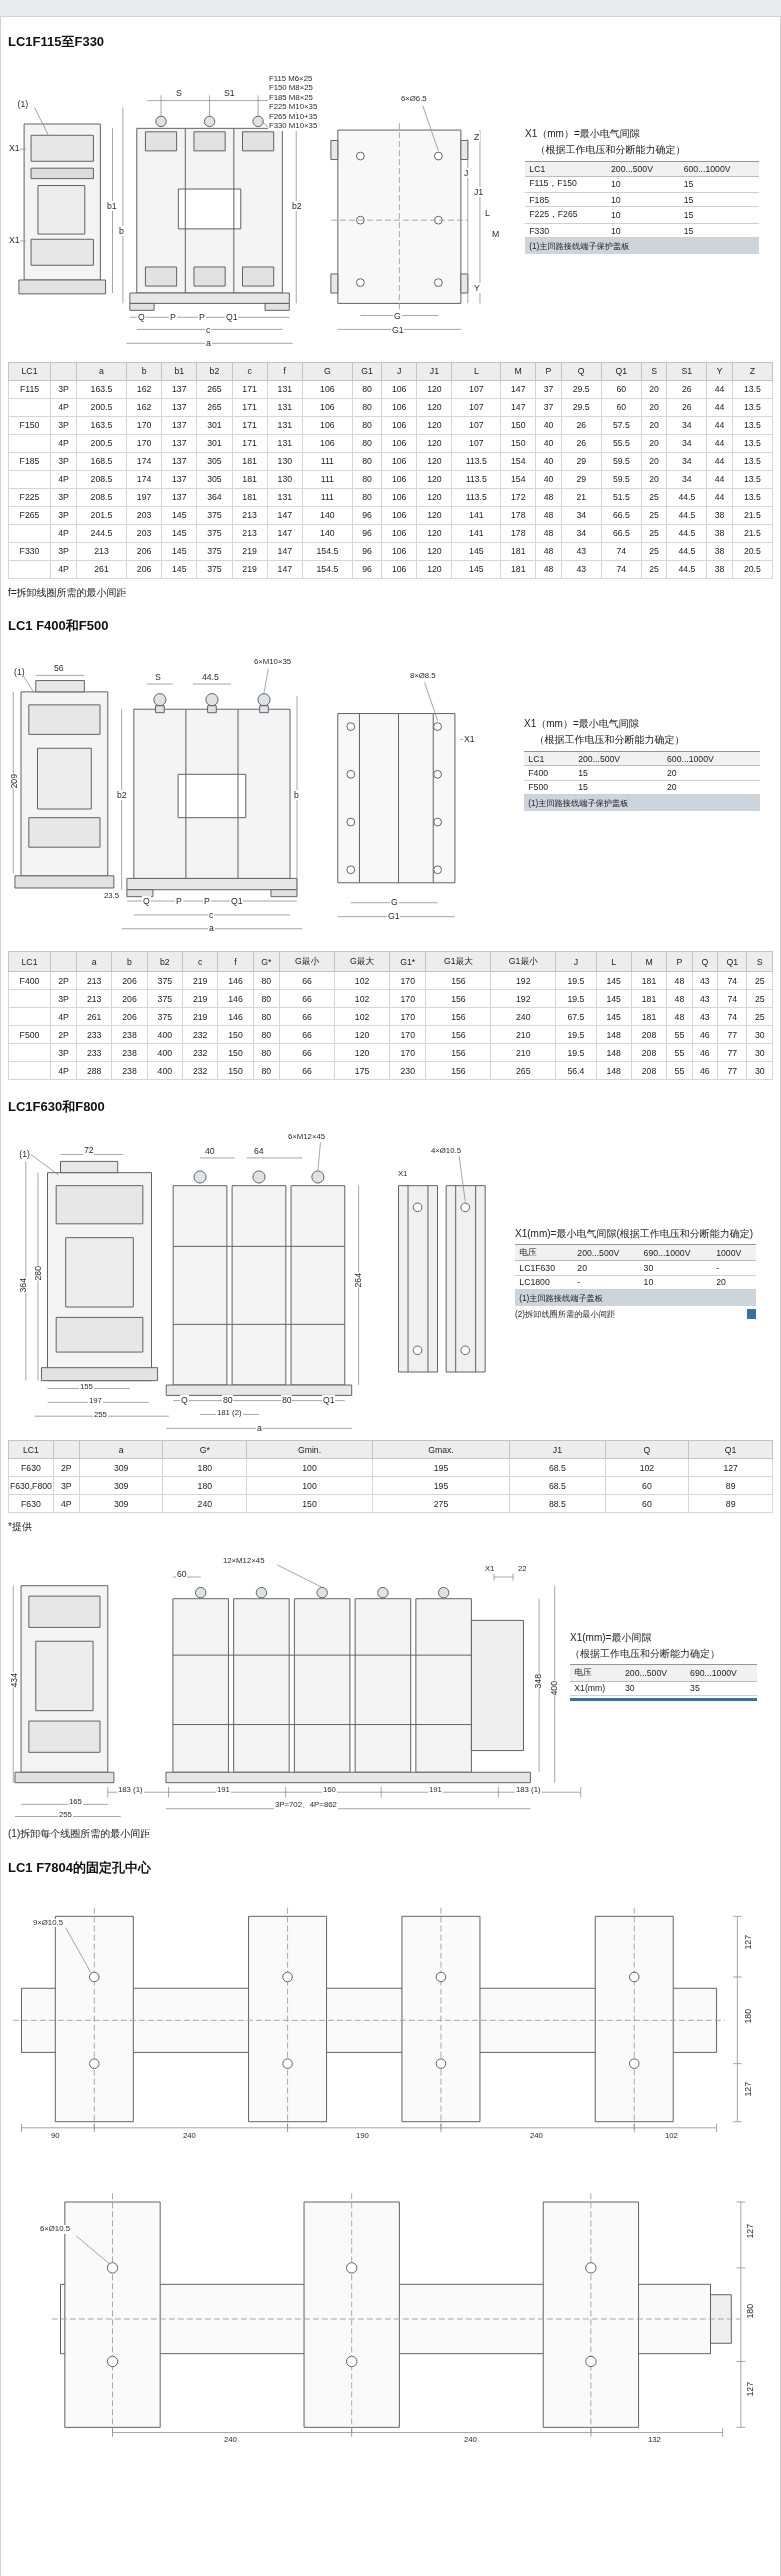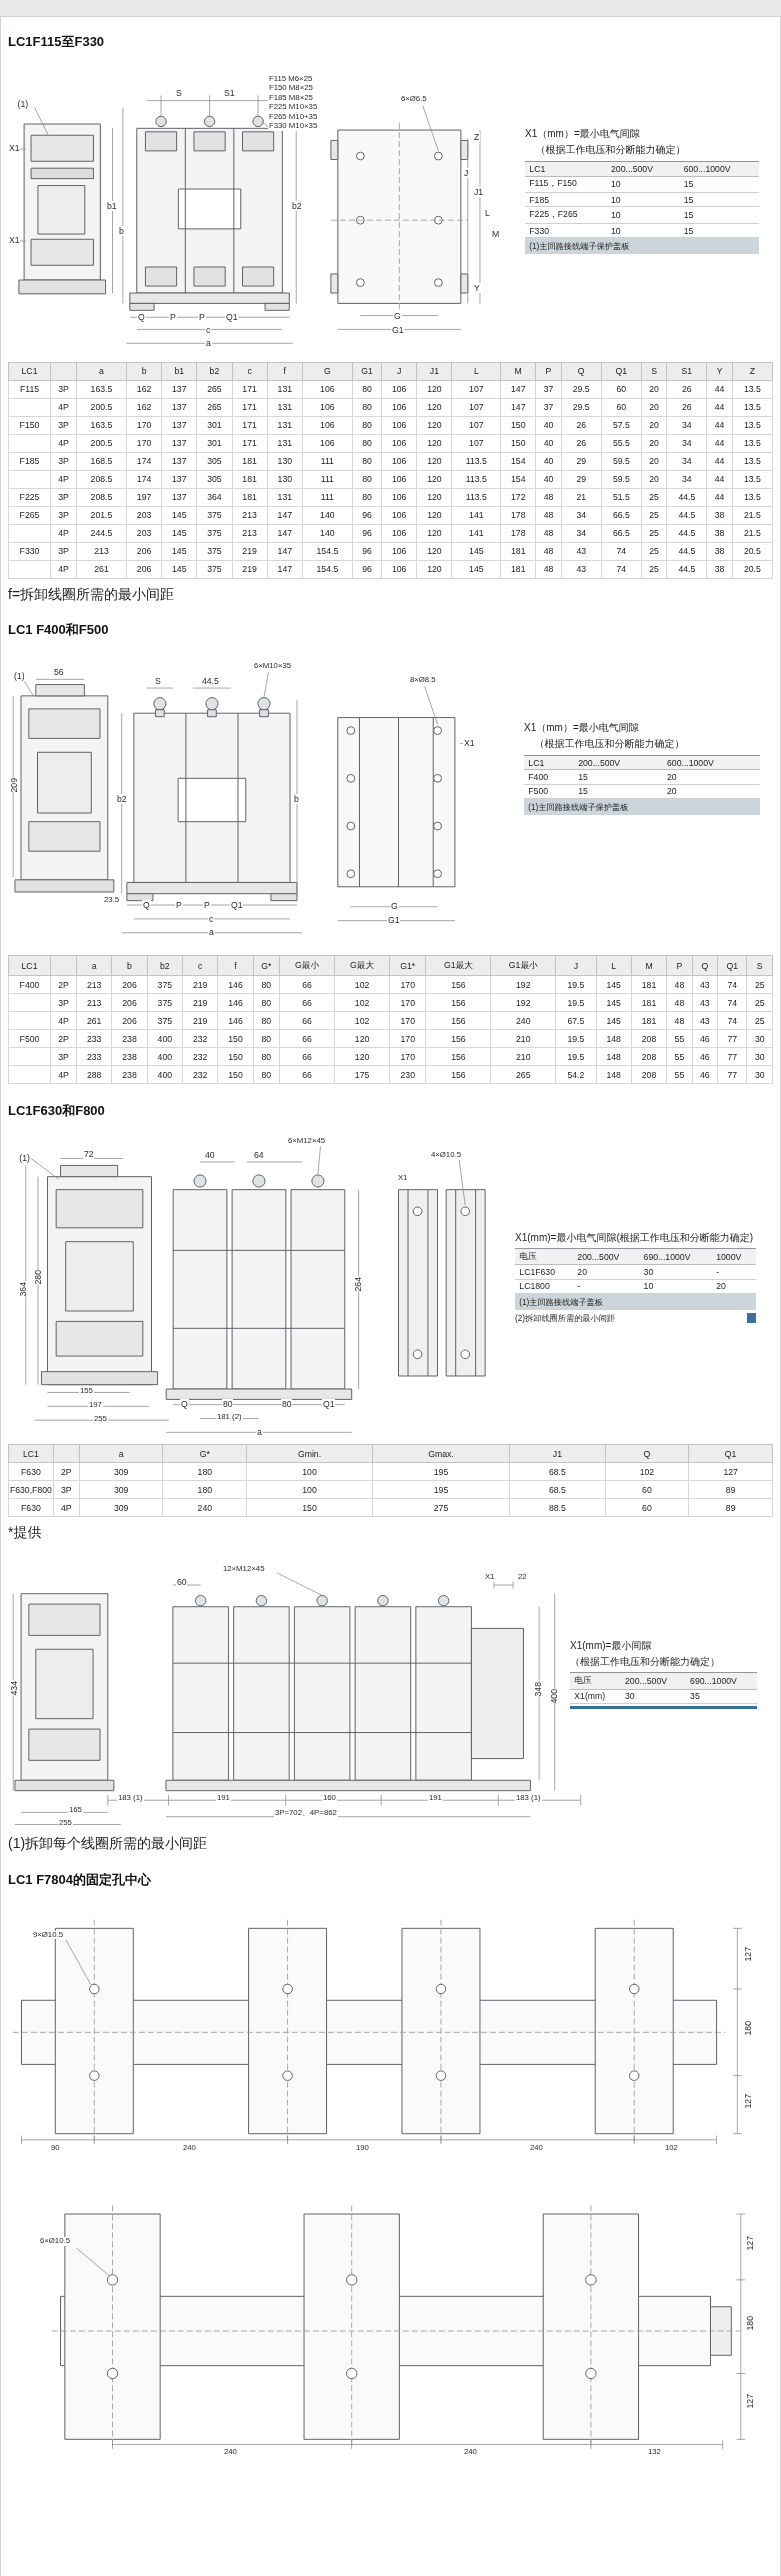--- a/index.html
+++ b/index.html
@@ -23,21 +23,21 @@
 .notebar{background:#ccd4dc;font-size:8.2px;padding:2.6px 4.3px;color:#222}
 .noterow{display:flex;justify-content:space-between;align-items:center;font-size:8.2px;padding:2.6px 0 0 0}
 .bluesq{display:inline-block;width:9.5px;height:9.5px;background:#3a6ea8}
 .accentbar{height:3.5px;background:#3a6ea8;margin-top:1.7px}
 table.dims{border-collapse:collapse;width:100%;font-size:8.7px;margin-top:3.5px}
 table.dims th{background:#ededed;border:0.9px solid #c3c3c3;font-weight:normal;padding:3.5px 0.9px;text-align:center}
 table.dims td{border:0.9px solid #d6d6d6;text-align:center;padding:3.5px 0.9px;color:#222}
 table.dims tr.grp td{border-top:1.3px solid #9a9a9a}
 table.dims th:nth-child(1){width:42px}
 table.dims th:nth-child(2){width:26px}
-.foot{font-size:14px;margin-top:7px;color:#222}
+.foot{font-size:10px;margin-top:7px;color:#222}
 .foot .gap{margin-left:40px}
 svg line,svg rect,svg circle{vector-effect:non-scaling-stroke}
 </style>
 </head>
 <body>
 
 <div class="page">
 
   <section>
     <h2 class="title">LC1F115至F330</h2>
@@ -709,21 +709,21 @@
             <td>238</td>
             <td>400</td>
             <td>232</td>
             <td>150</td>
             <td>80</td>
             <td>66</td>
             <td>175</td>
             <td>230</td>
             <td>156</td>
             <td>265</td>
-            <td>54.2</td>
+            <td>56.4</td>
             <td>148</td>
             <td>208</td>
             <td>55</td>
             <td>46</td>
             <td>77</td>
             <td>30</td>
           </tr>
         </tbody>
       </table>
   </section>

